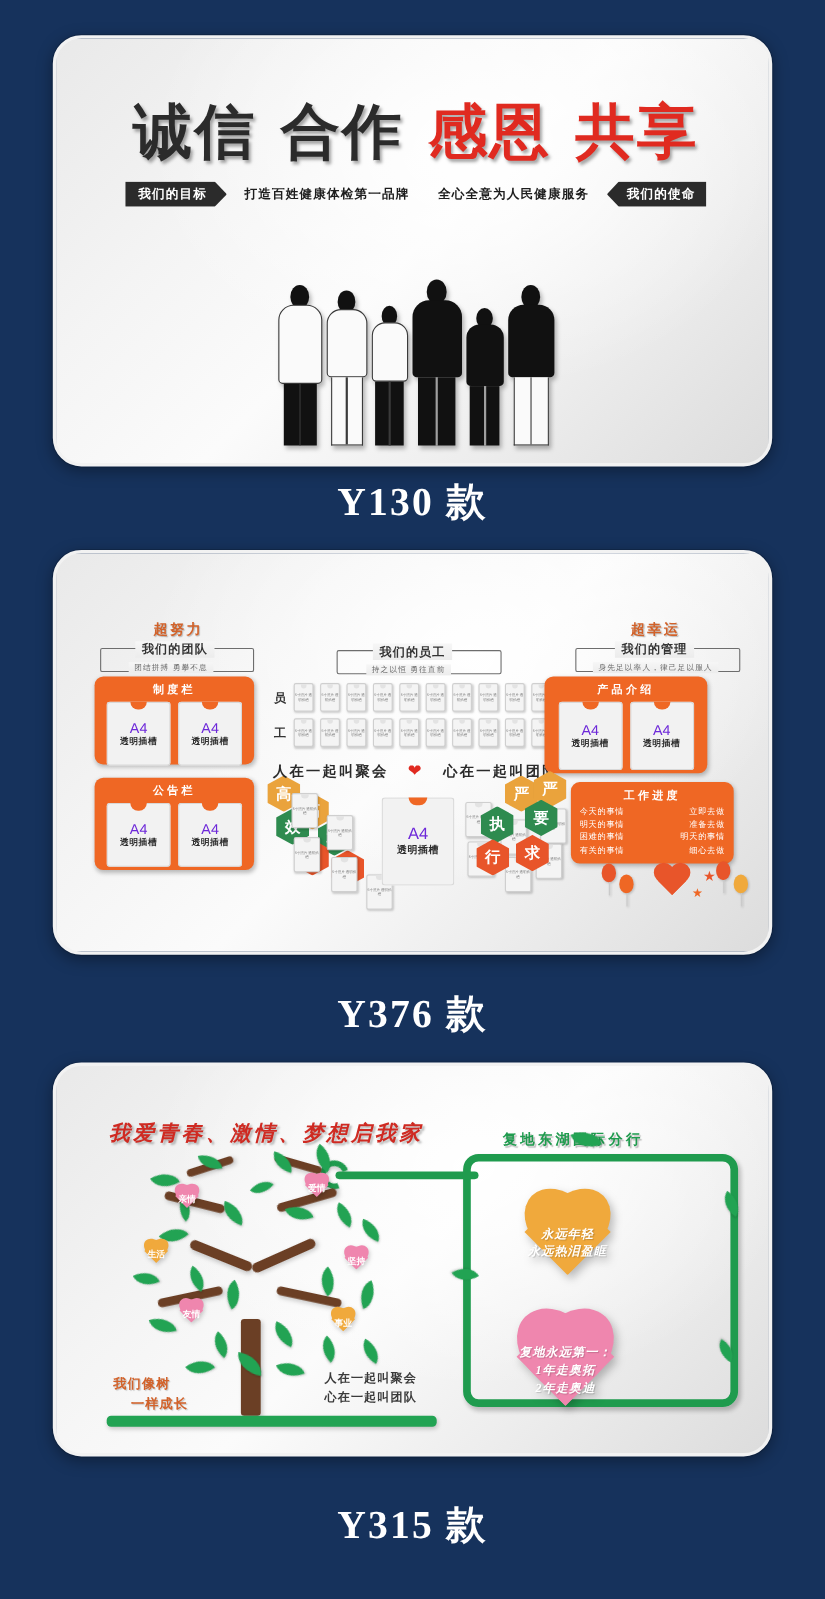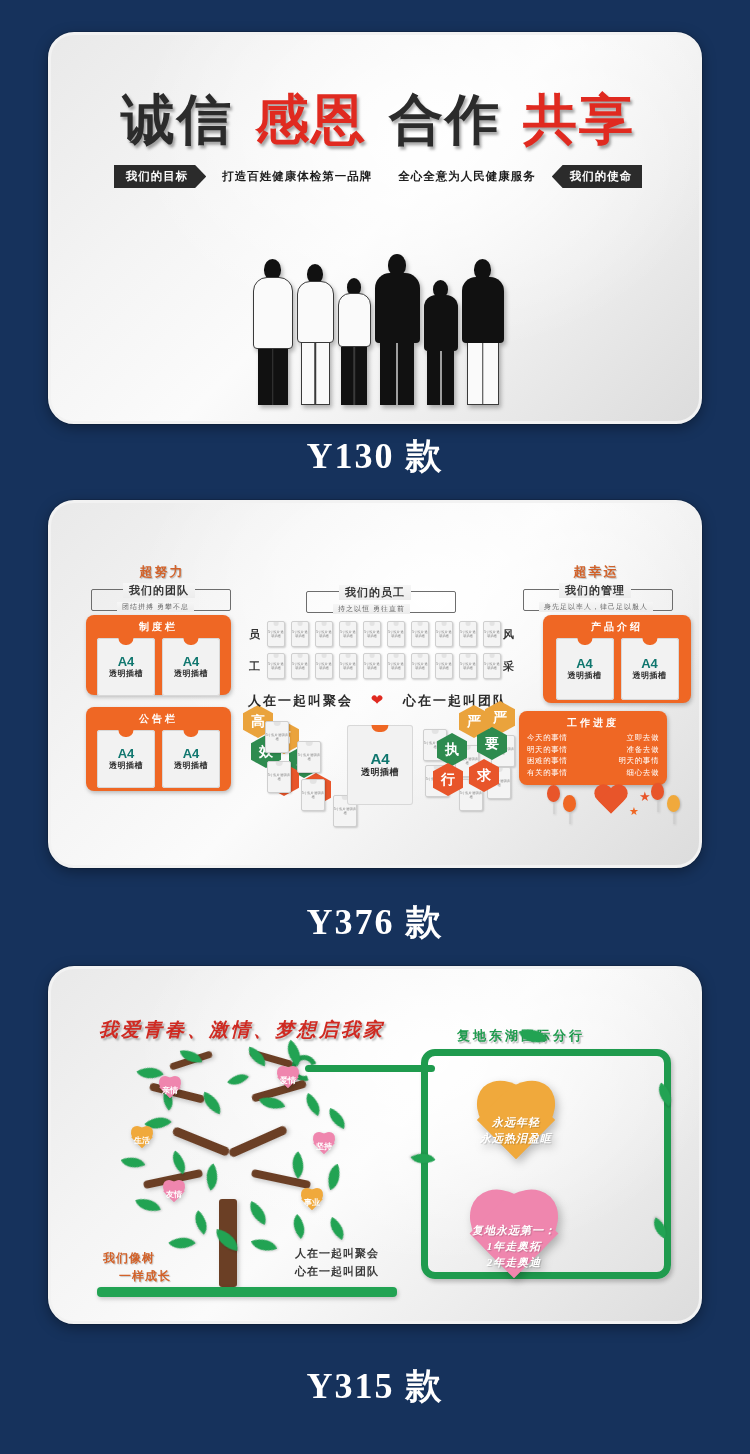--- a/index.html
+++ b/index.html
@@ -119,21 +119,21 @@
   .ob-slots { display: flex; justify-content: center; gap: 7px; padding: 4px 8px 8px; }
   .a4slot {
     background: #f2f2f2; border-radius: 3px;
     display:flex; flex-direction:column; align-items:center; justify-content:center;
     position: relative; box-shadow: inset 0 0 0 1px #d8d8d8;
   }
   .a4slot::before{
     content:""; position:absolute; top:0; left:50%; transform:translateX(-50%);
     width:26%; height:7px; background:#ef6724; border-radius:0 0 7px 7px;
   }
-  .a4slot .a4 { font-size: 13px; font-weight: 700; color: #0f766e; line-height: 1.05; }
+  .a4slot .a4 { font-size: 13px; font-weight: 400; color: #6d28d9; line-height: 1.05; }
   .a4slot .tx { font-size: 8px; font-weight: 700; color: #2d2d2d; letter-spacing: .5px; }
 
   .p2-title {
     position: absolute; left: 0; width: 654px; top: 54px; text-align: center;
     font-family: "Liberation Serif", serif;
     font-size: 24px; font-weight: 700; color: #e02a20; letter-spacing: 6px;
     text-shadow: 2px 2px 2px rgba(0,0,0,.3);
   }
   .photo-grid {
     position: absolute; display: grid; gap: 4px;
@@ -275,22 +275,22 @@
   }
 </style>
 </head>
 <body>
 
 <div class="page">
 
   <div class="panel" id="panel1">
     <div class="p1-head">
       <span class="p1-word dark">诚信</span>
+      <span class="p1-word dark">合作</span>
       <span class="p1-word red">感恩</span>
-      <span class="p1-word dark">合作</span>
       <span class="p1-word red">共享</span>
     </div>
 
     <div class="p1-sub">
       <span class="tagbox left">我们的目标</span>
       <span class="p1-phrase">打造百姓健康体检第一品牌</span>
       <span class="p1-phrase">全心全意为人民健康服务</span>
       <span class="tagbox right">我们的使命</span>
     </div>
 
@@ -493,21 +493,21 @@
       <div class="a4slot" style="position:absolute; left:296px; top:222px; width:66px; height:80px;">
         <span class="a4" style="font-size:15px;">A4</span>
         <span class="tx" style="font-size:9px;">透明插槽</span>
       </div>
 
       <div class="sect-title" style="left:490px; top:60px; width:110px; text-align:center;">超幸运</div>
       <div class="hdr-frame" style="left:472px; top:86px; width:150px;"></div>
       <div class="hdr-main" style="left:508px; top:80px;">我们的管理</div>
       <div class="hdr-sub" style="left:488px; top:99px;">身先足以率人，律己足以服人</div>
 
-      <div class="orange-box" style="left:492px; top:112px; width:148px; height:88px;">
+      <div class="orange-box" style="left:444px; top:112px; width:148px; height:88px;">
         <div class="ob-title">产品介绍</div>
         <div class="ob-slots">
           <div class="a4slot" style="width:58px;height:62px;">
             <span class="a4">A4</span>
             <span class="tx">透明插槽</span>
           </div>
           <div class="a4slot" style="width:58px;height:62px;">
             <span class="a4">A4</span>
             <span class="tx">透明插槽</span>
           </div>

